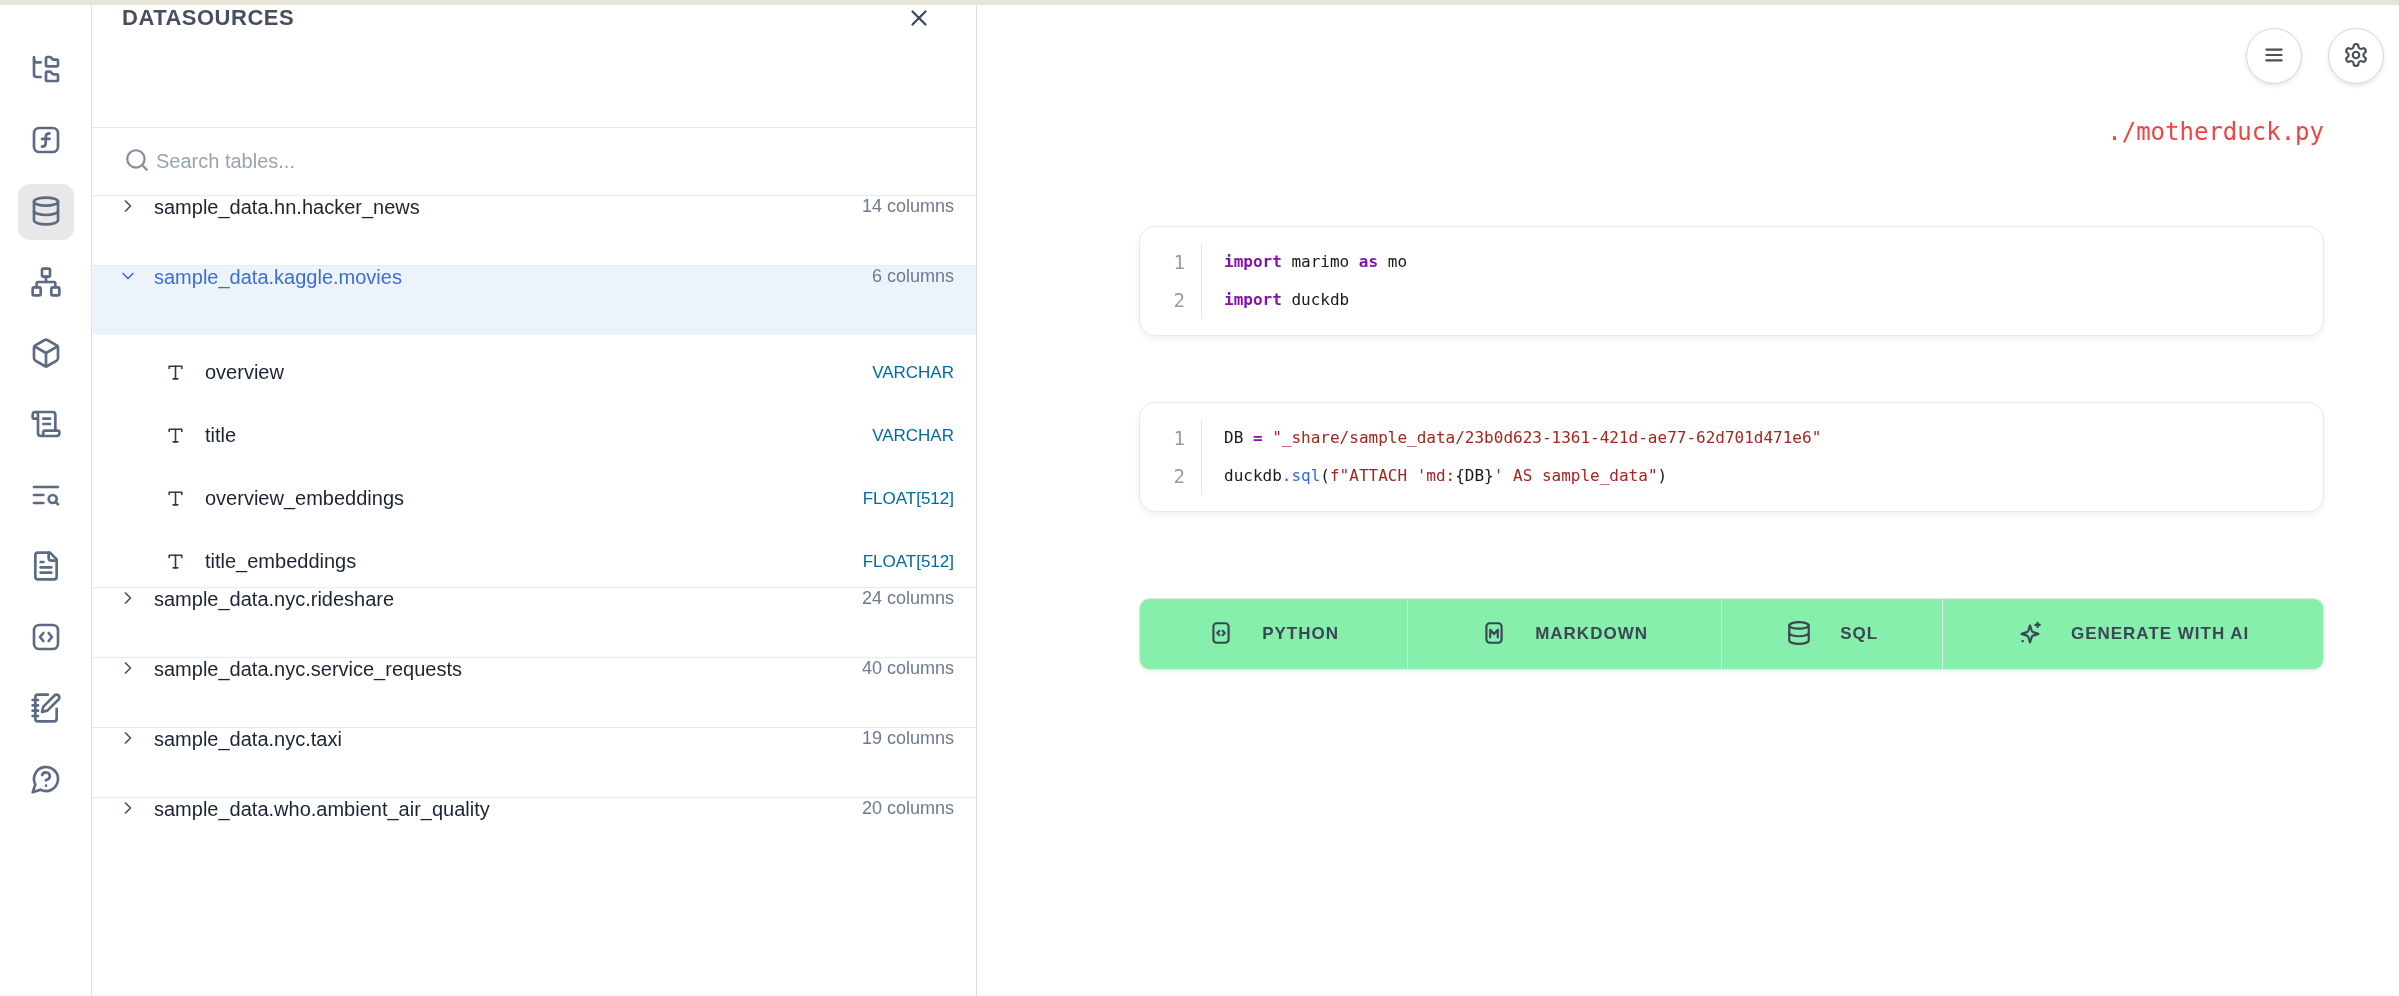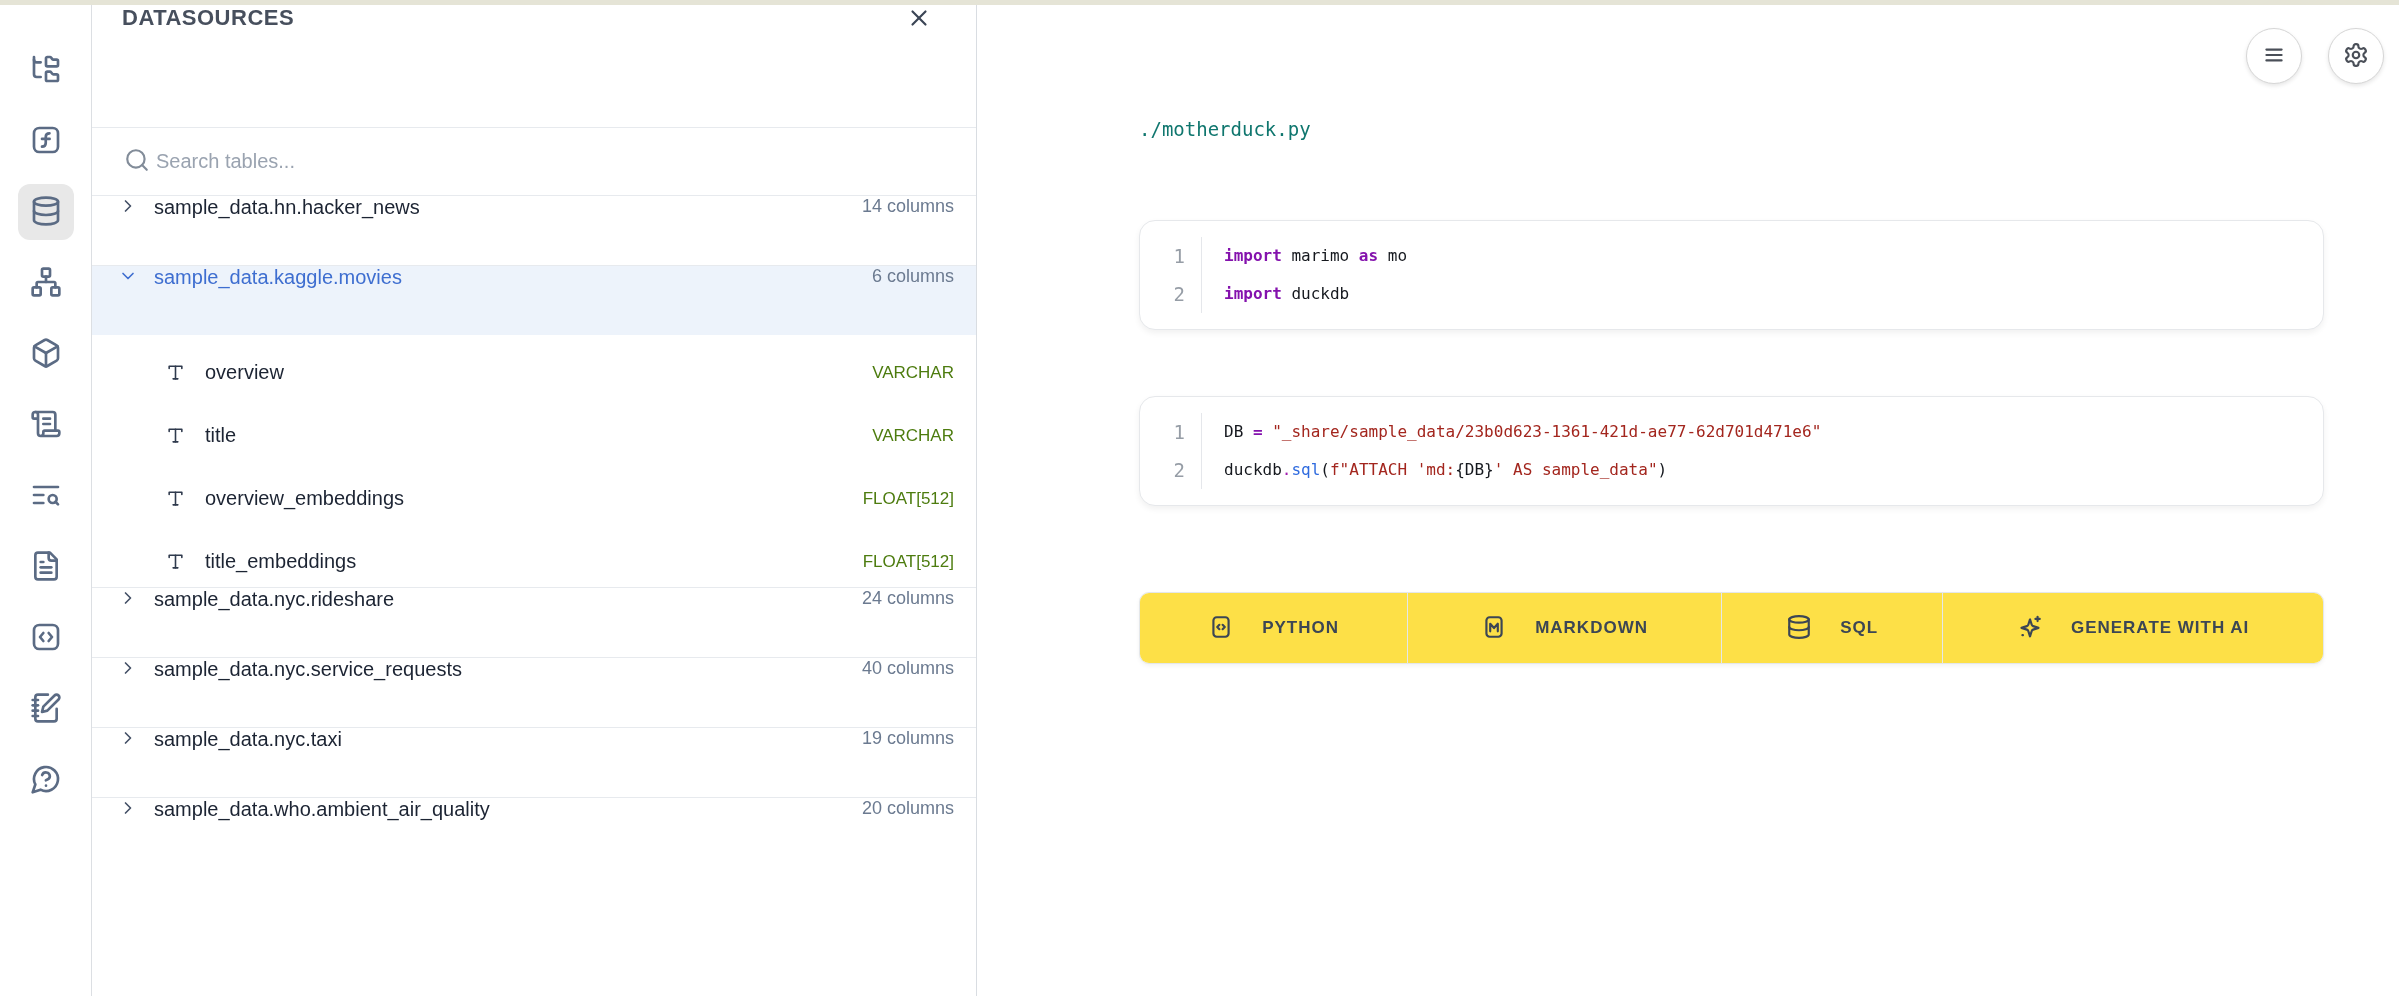--- a/index.html
+++ b/index.html
@@ -39,53 +39,53 @@
   .chev svg { width: 20px; height: 20px; }
   .trow.selected .chev { color: #3e6ed0; }
   .tname { font-size: 20px; color: #1c2433; flex: 1; white-space: nowrap; overflow: hidden; }
   .trow.selected .tname { color: #3e6ed0; }
   .tcount { font-size: 18px; color: #6b7a90; white-space: nowrap; }
   .crow { height: 63px; display: flex; align-items: center; padding: 12px 22px 0 74px; gap: 20px;
     cursor: pointer; background: #fff; }
   .ticon { display: flex; align-items: center; color: #2f3a4d; flex-shrink: 0; }
   .ticon svg { width: 19px; height: 19px; }
   .cname { font-size: 20px; color: #1c2433; flex: 1; white-space: nowrap; }
-  .ctype { font-size: 17px; color: #4d7c0f; white-space: nowrap; }
+  .ctype { font-size: 17px; color: #0369a1; white-space: nowrap; }
 
   
   .main { flex: 1; position: relative; background: #fff; }
   .circle-btn { position: absolute; top: 28px; width: 56px; height: 56px; border-radius: 50%;
     background: #fff; border: 1px solid #d6d6d6; box-shadow: 0 2px 4px rgba(0,0,0,0.10);
     display: flex; align-items: center; justify-content: center; color: #4a4f58; cursor: pointer; }
   .circle-btn svg { width: 26px; height: 26px; }
   .menu-btn { right: 97px; }
   .gear-btn { right: 15px; }
   .nb-col { position: absolute; left: 162px; top: 0; width: 1185px; }
-  .filename { margin-top: 118px; text-align: left; font-family: "DejaVu Sans Mono", monospace;
-    font-size: 19px; color: #0f766e; }
+  .filename { margin-top: 118px; text-align: right; font-family: "DejaVu Sans Mono", monospace;
+    font-size: 24px; color: #ef4444; }
   .cell { margin-top: 80px; border: 1px solid #e6e8eb; border-radius: 16px; background: #fff;
     box-shadow: 0 3px 6px rgba(0,0,0,0.06); display: flex; padding: 16px 24px 16px 0; cursor: text; }
   .cell + .cell { margin-top: 66px; }
   .gutter { width: 62px; flex-shrink: 0; border-right: 1px solid #e5e7eb; padding-right: 16px;
     display: flex; flex-direction: column; align-items: flex-end;
     font-family: "DejaVu Sans Mono", monospace; font-size: 19px; color: #969da6; }
   .gutter span { line-height: 38px; height: 38px; }
   .codecol { padding-left: 22px; font-family: "DejaVu Sans Mono", monospace; font-size: 16px;
     color: #15181e; }
   .lcode { line-height: 38px; height: 38px; white-space: pre; }
   .tok-kw { color: #8412ad; font-weight: 700; }
   .tok-op { color: #8412ad; font-weight: 700; }
   .tok-dot { color: #a21caf; }
   .tok-fn { color: #2f6bdf; }
   .tok-st { color: #a3261e; }
   .tok-pl { color: #15181e; }
   .toolbar { margin-top: 86px; height: 72px; border: 1px solid #e4e7ea; border-radius: 10px;
     box-shadow: 0 2px 4px rgba(0,0,0,0.05); display: flex; background: #fff; overflow: hidden; }
   .tb-btn { display: flex; align-items: center; justify-content: center; gap: 28px; border: none;
-    background: #fde047; cursor: pointer; color: #3c4654; }
+    background: #86efac; cursor: pointer; color: #3c4654; }
   .tb-btn + .tb-btn { border-left: 1px solid #e4e7ea; }
   .tb-btn svg { width: 26px; height: 26px; }
   .tb-label { font-size: 17px; font-weight: 700; letter-spacing: 1px; color: #3c4654;
     font-family: "Liberation Sans", sans-serif; }
   .tb-python { flex: 268; } .tb-markdown { flex: 314; } .tb-sql { flex: 221; } .tb-ai { flex: 381; }
 </style>
 </head>
 <body>
 
 <div class="top-strip"></div>

